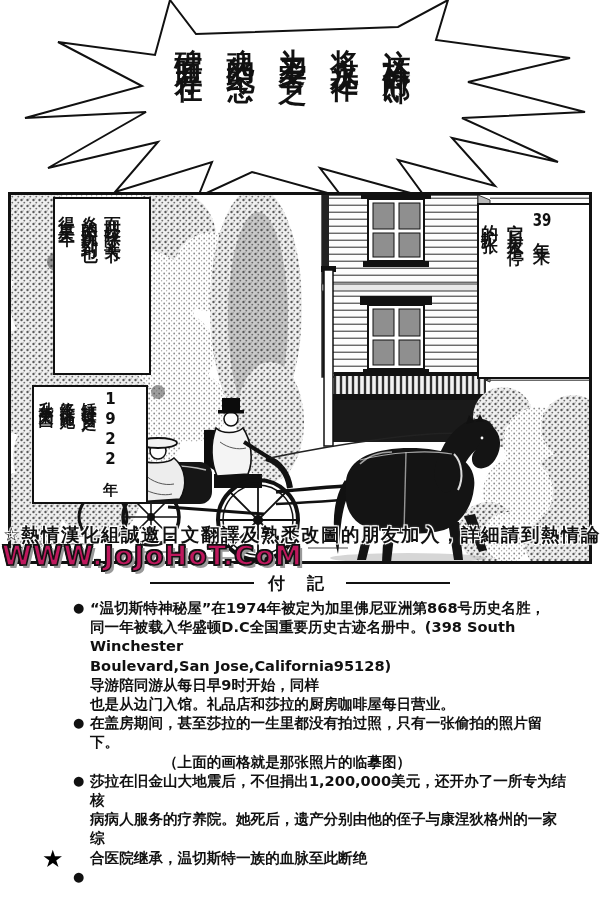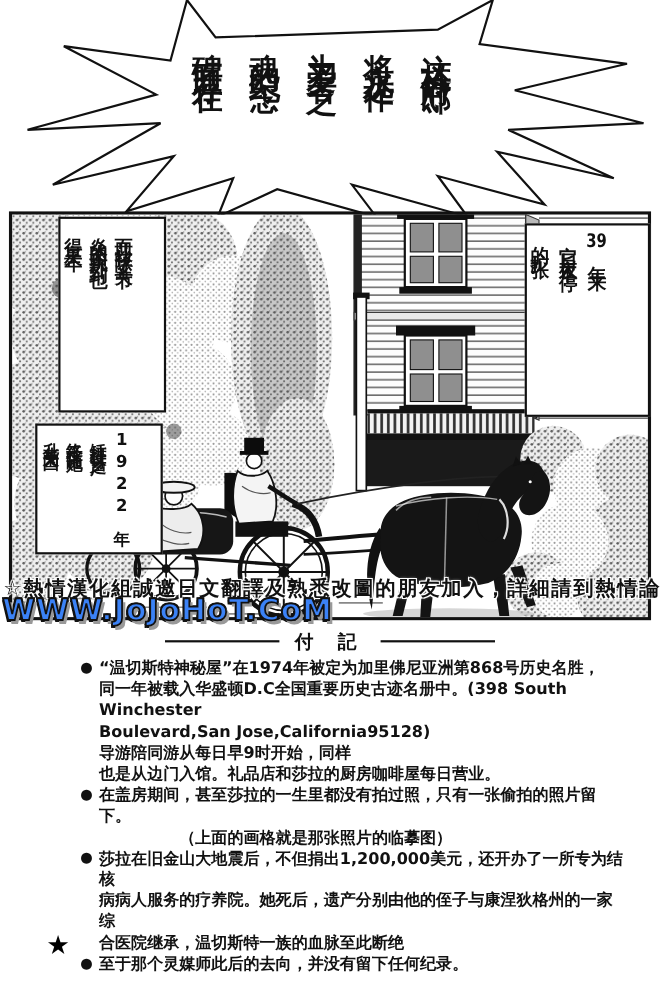--- a/index.html
+++ b/index.html
@@ -34,21 +34,21 @@
 
   
   .recruit {
     position:absolute; left:3px; top:522px; width:594px;
     font-size:18.5px; font-weight:800; letter-spacing:1.5px; color:#111;
     text-shadow:-1px -1px 0 #fff,1px -1px 0 #fff,-1px 1px 0 #fff,1px 1px 0 #fff,0 0 3px #fff;
     white-space:nowrap; z-index:5;
   }
   .sitelogo {
     position:absolute; left:2px; top:540px;
-    font-size:27px; font-weight:800; letter-spacing:1px; color:#3b82f6;
+    font-size:27px; font-weight:800; letter-spacing:1px; color:#be185d;
     -webkit-text-stroke:1.6px #111;
     text-shadow:3px 3px 0 #999, -1px -1px 0 #111, 1px -1px 0 #111, -1px 1px 0 #111, 1px 1px 0 #111;
     white-space:nowrap; z-index:5;
   }
 
   
   .postscript { position:absolute; left:0; top:573px; width:600px; }
   .ps-head { display:flex; align-items:center; justify-content:center; height:20px; }
   .ps-head .rule { width:104px; height:2px; background:#111; }
   .ps-title { margin:0 14px; font-size:17px; font-weight:800; letter-spacing:8px; }
@@ -313,21 +313,20 @@
 　　　　　（上面的画格就是那张照片的临摹图）</div>
       </div>
       <div class="bullet">
         <span class="mark">●</span>
         <div class="btext">莎拉在旧金山大地震后，不但捐出1,200,000美元，还开办了一所专为结核
 病病人服务的疗养院。她死后，遗产分别由他的侄子与康涅狄格州的一家综
 合医院继承，温切斯特一族的血脉至此断绝</div>
       </div>
       <div class="bullet">
         <span class="mark">●</span>
-        <div class="btext">至于那个灵媒师此后的去向，并没有留下任何纪录。</div>
       </div>
     </div>
   </div>
 
   <div class="footer">
     <span class="star">★</span>
   </div>
 
 </div>
 

